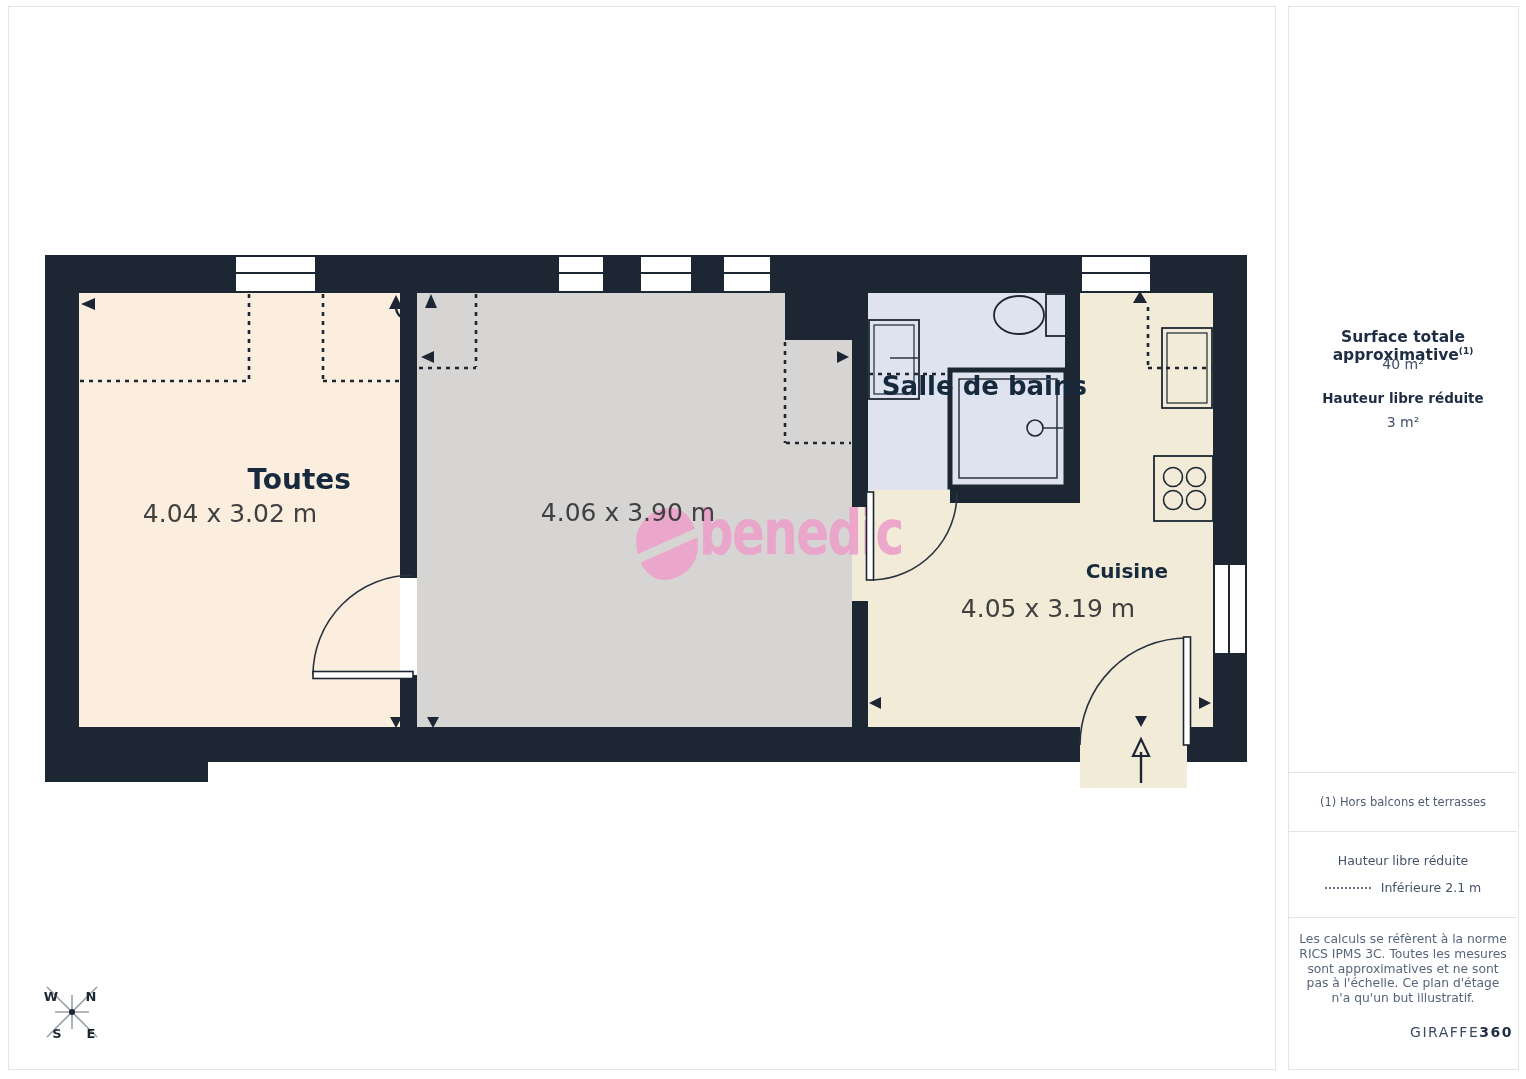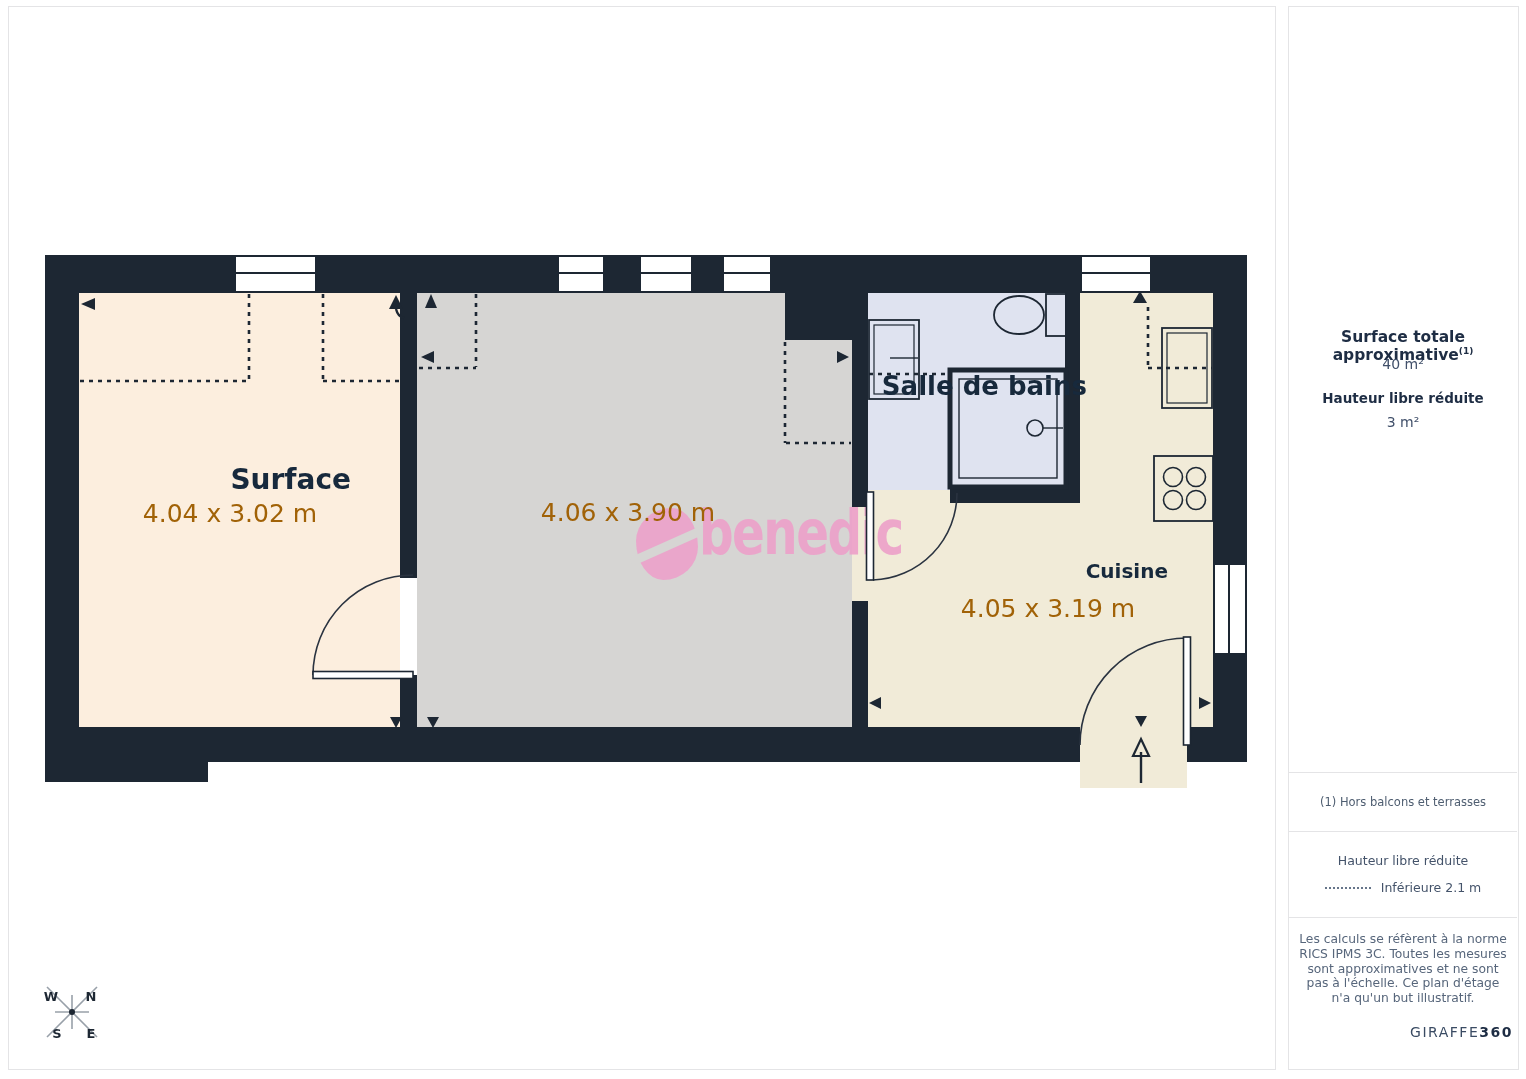--- a/index.html
+++ b/index.html
@@ -10,21 +10,21 @@
   .wall{position:absolute;background:#1d2733;}
   .floor{position:absolute;}
   .f-chambre{background:#fceede;}
   .f-sejour{background:#d6d5d3;}
   .f-bains{background:#dfe3f0;}
   .f-cuisine{background:#f1ebd8;}
   .win{position:absolute;background:#ffffff;border:2px solid #1d2733;box-sizing:border-box;}
   .win-hline{position:absolute;left:0;right:0;height:2px;background:#1d2733;}
   .win-vline{position:absolute;top:0;bottom:0;width:2px;background:#1d2733;}
   .room-name{position:absolute;font-weight:bold;color:#17293c;text-align:right;white-space:nowrap;}
-  .room-dims{position:absolute;color:#a16207;text-align:center;white-space:nowrap;}
+  .room-dims{position:absolute;color:#404040;text-align:center;white-space:nowrap;}
   .svg-overlay{position:absolute;left:0;top:0;pointer-events:none;}
   
   .wm-icon{position:absolute;left:636px;top:508px;width:62px;height:72px;opacity:.92;}
   .wm-blob{position:absolute;left:0;top:0;width:62px;height:72px;background:#eca3cb;
            border-radius:58% 42% 56% 44% / 46% 54% 46% 54%;}
   .wm-slash{position:absolute;left:-9px;top:33px;width:82px;height:9px;background:#d6d5d3;
             border-radius:6px;transform:rotate(-24deg);}
   .wm-text{position:absolute;left:699px;top:496px;font-size:62px;font-weight:bold;
            color:rgba(236,160,201,.9);letter-spacing:-2px;transform:scaleX(.78);
            transform-origin:left center;white-space:nowrap;}
@@ -176,21 +176,21 @@
       <circle cx="72" cy="1012" r="3" fill="#1d2733"></circle>
       <g font-family="DejaVu Sans, sans-serif" font-size="13" font-weight="bold" fill="#1d2733" text-anchor="middle">
         <text x="51" y="1001">W</text>
         <text x="91" y="1001">N</text>
         <text x="57" y="1038">S</text>
         <text x="91" y="1038">E</text>
       </g>
     </g>
   </svg>
 
-  <div class="room-name" style="left:111px;top:463px;width:240px;font-size:28px;">Surface</div>
+  <div class="room-name" style="left:111px;top:463px;width:240px;font-size:28px;">Toutes</div>
   <div class="room-dims" style="left:110px;top:499px;width:240px;font-size:25px;">4.04 x 3.02 m</div>
   <div class="room-dims" style="left:508px;top:498px;width:240px;font-size:25px;">4.06 x 3.90 m</div>
   <div class="room-name" style="left:847px;top:371px;width:240px;font-size:26px;">Salle de bains</div>
   <div class="room-name" style="left:928px;top:559px;width:240px;font-size:20px;">Cuisine</div>
   <div class="room-dims" style="left:928px;top:594px;width:240px;font-size:25px;">4.05 x 3.19 m</div>
 
   <div class="sb sb-title" style="left:1293px;top:328px;width:220px;">
     <span>Surface totale approximative</span><span class="sb-sup">(1)</span>
   </div>
   <div class="sb sb-val" style="left:1293px;top:356px;width:220px;">40 m²</div>

